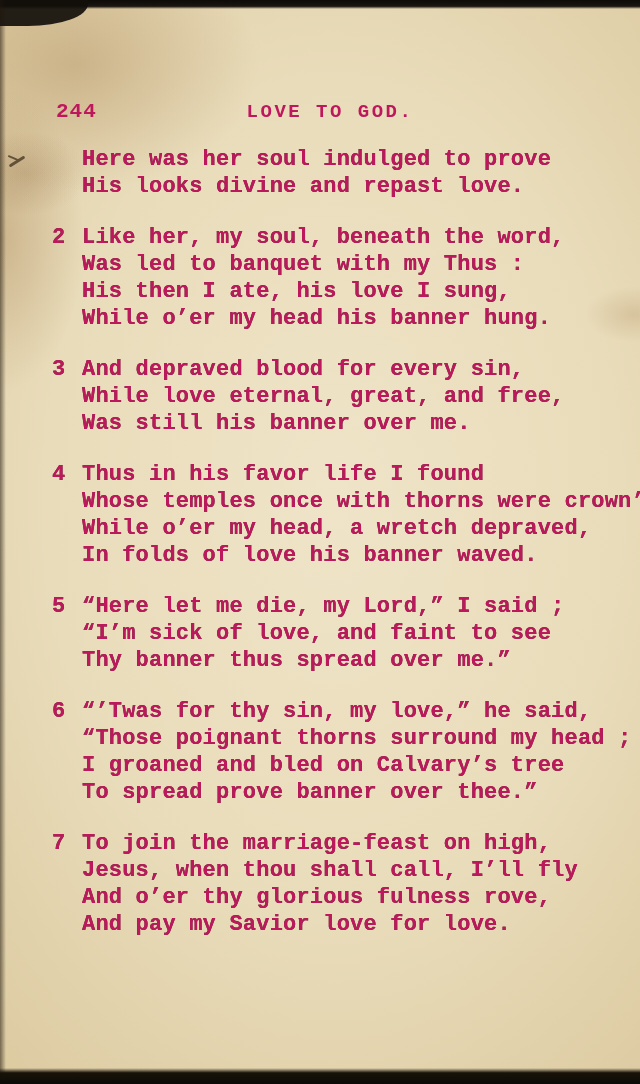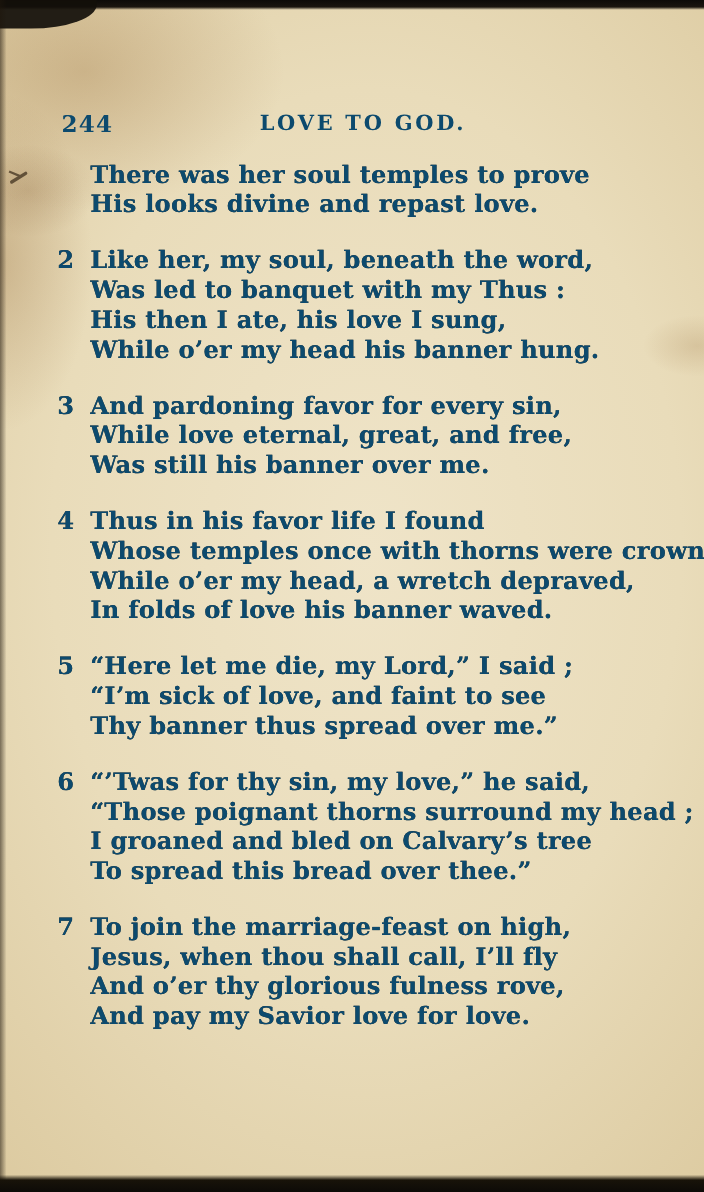--- a/index.html
+++ b/index.html
@@ -16,21 +16,22 @@
     background-image:
       radial-gradient(ellipse 260px 180px at 12% 6%, rgba(148,104,52,0.30), rgba(148,104,52,0) 70%),
       radial-gradient(ellipse 120px 220px at 0% 22%, rgba(140,96,48,0.28), rgba(140,96,48,0) 70%),
       radial-gradient(ellipse 90px 60px at 4% 16%, rgba(120,80,40,0.22), rgba(120,80,40,0) 70%),
       radial-gradient(ellipse 70px 40px at 99% 29%, rgba(150,110,60,0.20), rgba(150,110,60,0) 70%),
       radial-gradient(ellipse 520px 760px at 52% 46%, #efe4c8 0%, #e9dcba 55%, #dccaa0 100%);
   }
   .page {
     position: absolute;
     inset: 0;
-    color: #0c4a6e;
+    color: #be185d;
+    font-family: Liberation Mono, monospace;
   }
   .edge-top {
     position: absolute;
     top: 0; left: 0; right: 0;
     height: 9px;
     background: linear-gradient(180deg, #0d0b08 0%, #1a150f 70%, rgba(26,21,15,0) 100%);
   }
   .edge-top-corner {
     position: absolute;
     top: 0; left: 0;
@@ -136,39 +137,39 @@
   <div class="content">
 
     <div class="header-row">
       <span class="page-number">244</span>
       <span class="running-title">LOVE TO GOD.</span>
     </div>
 
     <div class="verse">
       <span class="verse-num"></span>
       <div class="verse-lines">
-        <div class="line">There was her soul temples to prove</div>
+        <div class="line">Here was her soul indulged to prove</div>
         <div class="line">His looks divine and repast love.</div>
       </div>
     </div>
 
     <div class="verse">
       <span class="verse-num">2</span>
       <div class="verse-lines">
         <div class="line">Like her, my soul, beneath the word,</div>
         <div class="line">Was led to banquet with my Thus :</div>
         <div class="line">His then I ate, his love I sung,</div>
         <div class="line">While o’er my head his banner hung.</div>
       </div>
     </div>
 
     <div class="verse">
       <span class="verse-num">3</span>
       <div class="verse-lines">
-        <div class="line">And pardoning favor for every sin,</div>
+        <div class="line">And depraved blood for every sin,</div>
         <div class="line">While love eternal, great, and free,</div>
         <div class="line">Was still his banner over me.</div>
       </div>
     </div>
 
     <div class="verse">
       <span class="verse-num">4</span>
       <div class="verse-lines">
         <div class="line">Thus in his favor life I found</div>
         <div class="line">Whose temples once with thorns were crown’d</div>
@@ -185,21 +186,21 @@
         <div class="line">Thy banner thus spread over me.”</div>
       </div>
     </div>
 
     <div class="verse">
       <span class="verse-num">6</span>
       <div class="verse-lines">
         <div class="line">“’Twas for thy sin, my love,” he said,</div>
         <div class="line">“Those poignant thorns surround my head ;</div>
         <div class="line">I groaned and bled on Calvary’s tree</div>
-        <div class="line">To spread this bread over thee.”</div>
+        <div class="line">To spread prove banner over thee.”</div>
       </div>
     </div>
 
     <div class="verse">
       <span class="verse-num">7</span>
       <div class="verse-lines">
         <div class="line">To join the marriage-feast on high,</div>
         <div class="line">Jesus, when thou shall call, I’ll fly</div>
         <div class="line">And o’er thy glorious fulness rove,</div>
         <div class="line">And pay my Savior love for love.</div>

